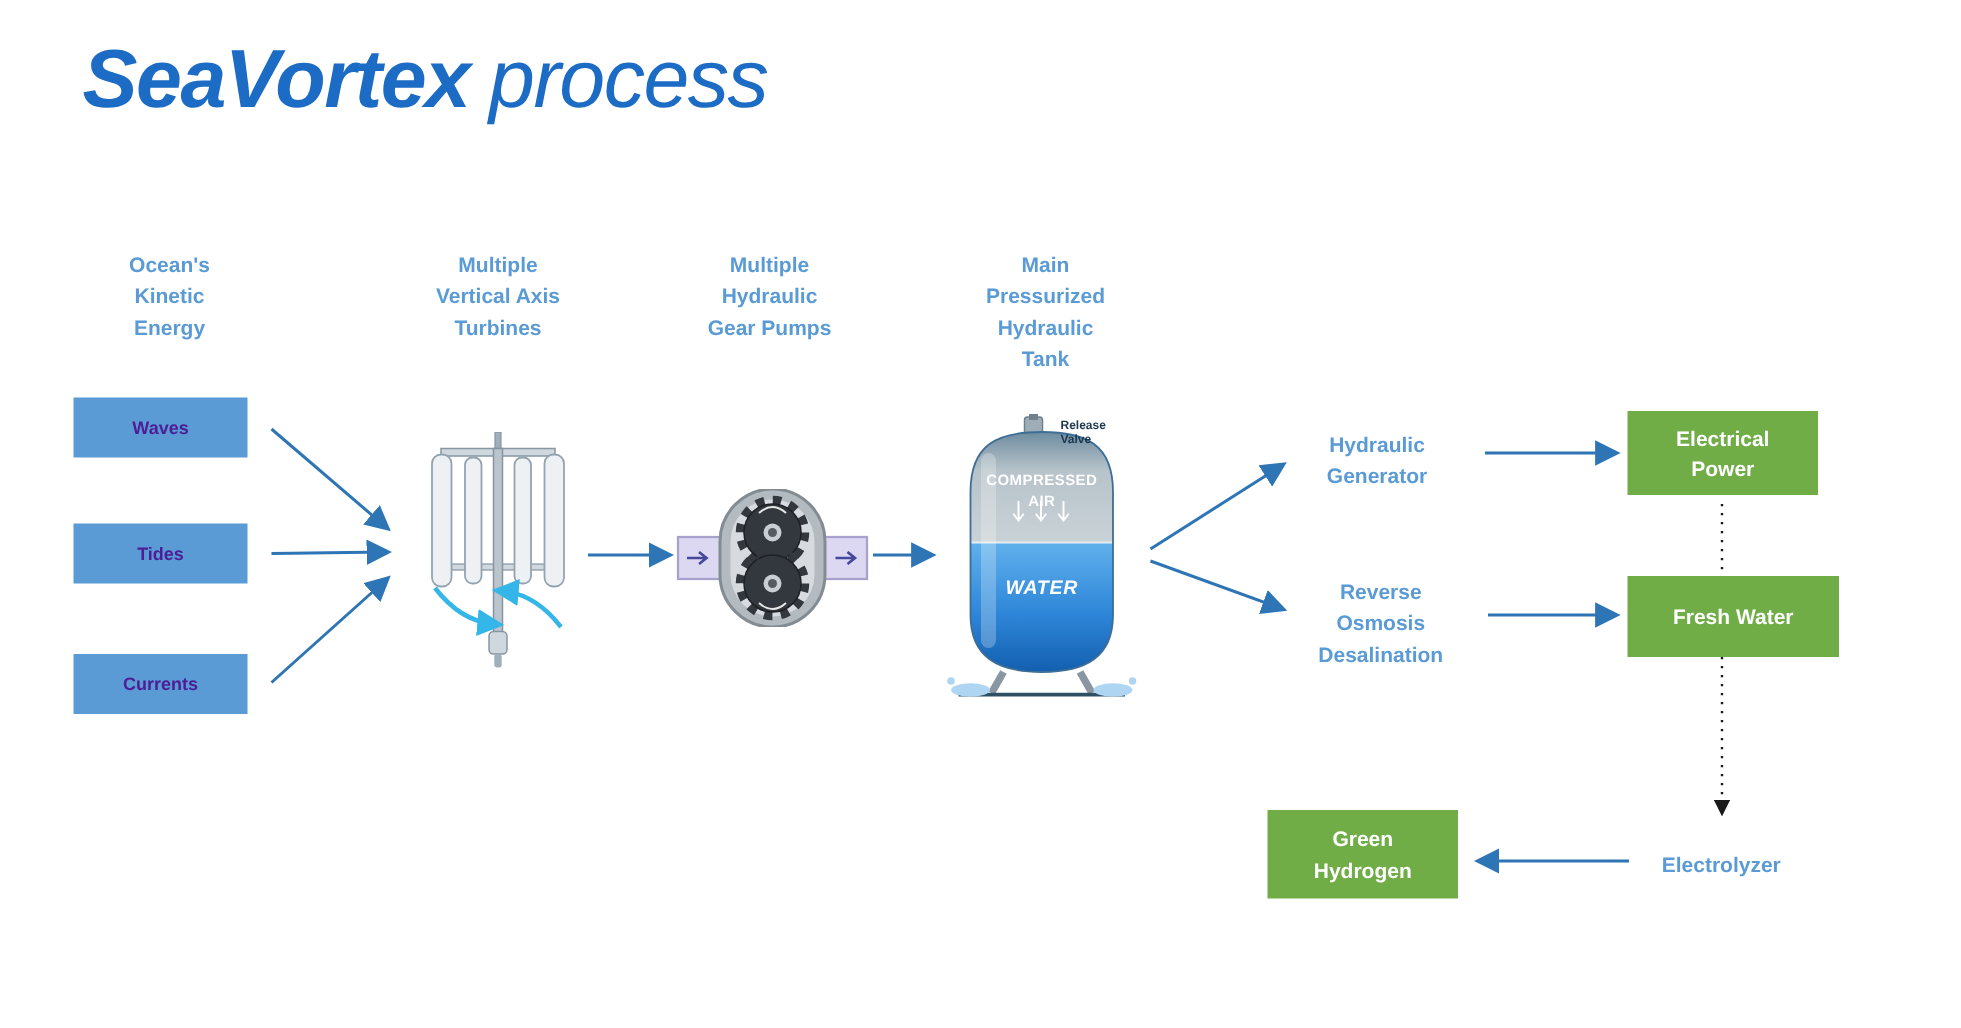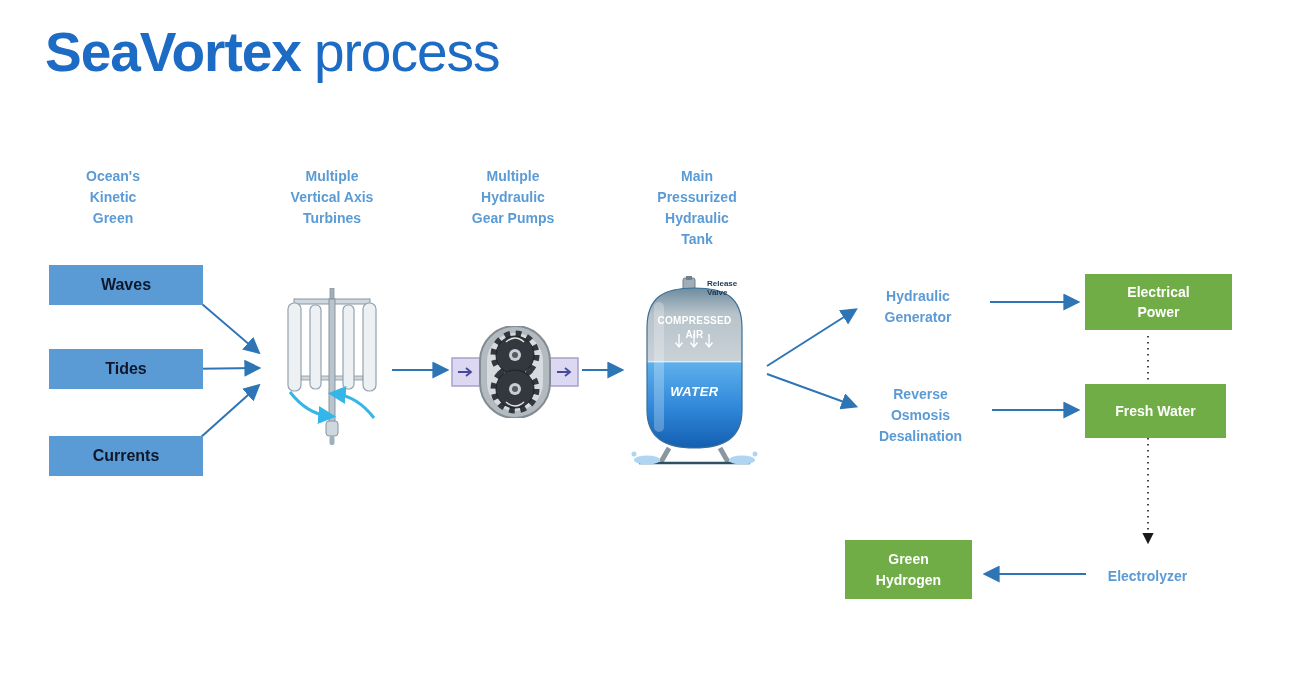--- a/index.html
+++ b/index.html
@@ -1,29 +1,29 @@
 <!DOCTYPE html>
 <html><head>
 <meta charset="utf-8">
 <style>
   * { margin:0; padding:0; box-sizing:border-box; }
   html,body { background:#ffffff; font-family:"Liberation Sans", sans-serif; }
   .canvas { position:relative; width:1307px; height:685px; background:#ffffff; overflow:hidden; }
 
   .arrow-layer { position:absolute; left:0; top:0; width:1307px; height:685px; z-index:1; }
 
-  .title { position:absolute; left:45px; top:20px; z-index:2; font-size:55px; color:#1c6bc4; letter-spacing:-1px; white-space:nowrap; }
+  .title { position:absolute; left:55px; top:20px; z-index:2; font-size:55px; color:#1c6bc4; letter-spacing:-1px; white-space:nowrap;font-style:italic; }
   .title .brand { font-weight:700; }
   .title .suffix { font-weight:400; margin-left:13px; }
 
   .stage-header { position:absolute; z-index:2; width:170px; text-align:center; font-size:14px; font-weight:700;
                   color:#5b9bd5; line-height:1.5; white-space:pre-line; }
 
-  .source-box { position:absolute; z-index:2; left:49px; width:154px; height:40px; background:#5b9bd5;
-                color:#0f172a; font-weight:700; font-size:16px; display:flex; align-items:center; justify-content:center; }
+  .source-box { position:absolute; z-index:2; left:49px; width:116px; height:40px; background:#5b9bd5;
+                color:#4c1d95; font-weight:700; font-size:12px; display:flex; align-items:center; justify-content:center; }
 
   .green-box { position:absolute; z-index:2; background:#70ad47; color:#ffffff; font-weight:700; font-size:14px;
                display:flex; align-items:center; justify-content:center; text-align:center; white-space:pre-line; line-height:1.45; }
 
   .flow-label { position:absolute; z-index:2; text-align:center; font-size:14px; font-weight:700; color:#5b9bd5;
                 line-height:1.5; white-space:pre-line; }
 
   .illus { position:absolute; z-index:2; }
   .illus svg { display:block; }
 
@@ -58,21 +58,21 @@
     </g>
     <line x1="1148" y1="336" x2="1148" y2="542" stroke="#1a1a1a" stroke-width="1.6" stroke-dasharray="1.5 4.5" marker-end="url(#ak)"></line>
   </svg>
 
   <h1 class="title">
     <span class="brand">SeaVortex</span><span class="suffix">process</span>
   </h1>
 
   <div class="stage-header" style="left:28px;  top:166px;">Ocean's
 Kinetic
-Green</div>
+Energy</div>
   <div class="stage-header" style="left:247px; top:166px;">Multiple
 Vertical Axis
 Turbines</div>
   <div class="stage-header" style="left:428px; top:166px;">Multiple
 Hydraulic
 Gear Pumps</div>
   <div class="stage-header" style="left:612px; top:166px;">Main
 Pressurized
 Hydraulic
 Tank</div>
@@ -179,19 +179,19 @@
     <div class="tank-label" style="left:10px; top:108px; width:115px; font-size:13px; letter-spacing:0.5px;font-style:italic;">WATER</div>
   </div>
 
   <div class="flow-label" style="left:853px; top:286px; width:130px;">Hydraulic
 Generator</div>
   <div class="flow-label" style="left:848px; top:384px; width:145px;">Reverse
 Osmosis
 Desalination</div>
   <div class="flow-label" style="left:1085px; top:566px; width:125px;">Electrolyzer</div>
 
-  <div class="green-box" style="left:1085px; top:274px; width:147px; height:56px;">Electrical
+  <div class="green-box" style="left:1085px; top:274px; width:127px; height:56px;">Electrical
 Power</div>
   <div class="green-box" style="left:1085px; top:384px; width:141px; height:54px;">Fresh Water</div>
   <div class="green-box" style="left:845px;  top:540px; width:127px; height:59px;">Green
 Hydrogen</div>
 
 </div>
 
 </body></html>

